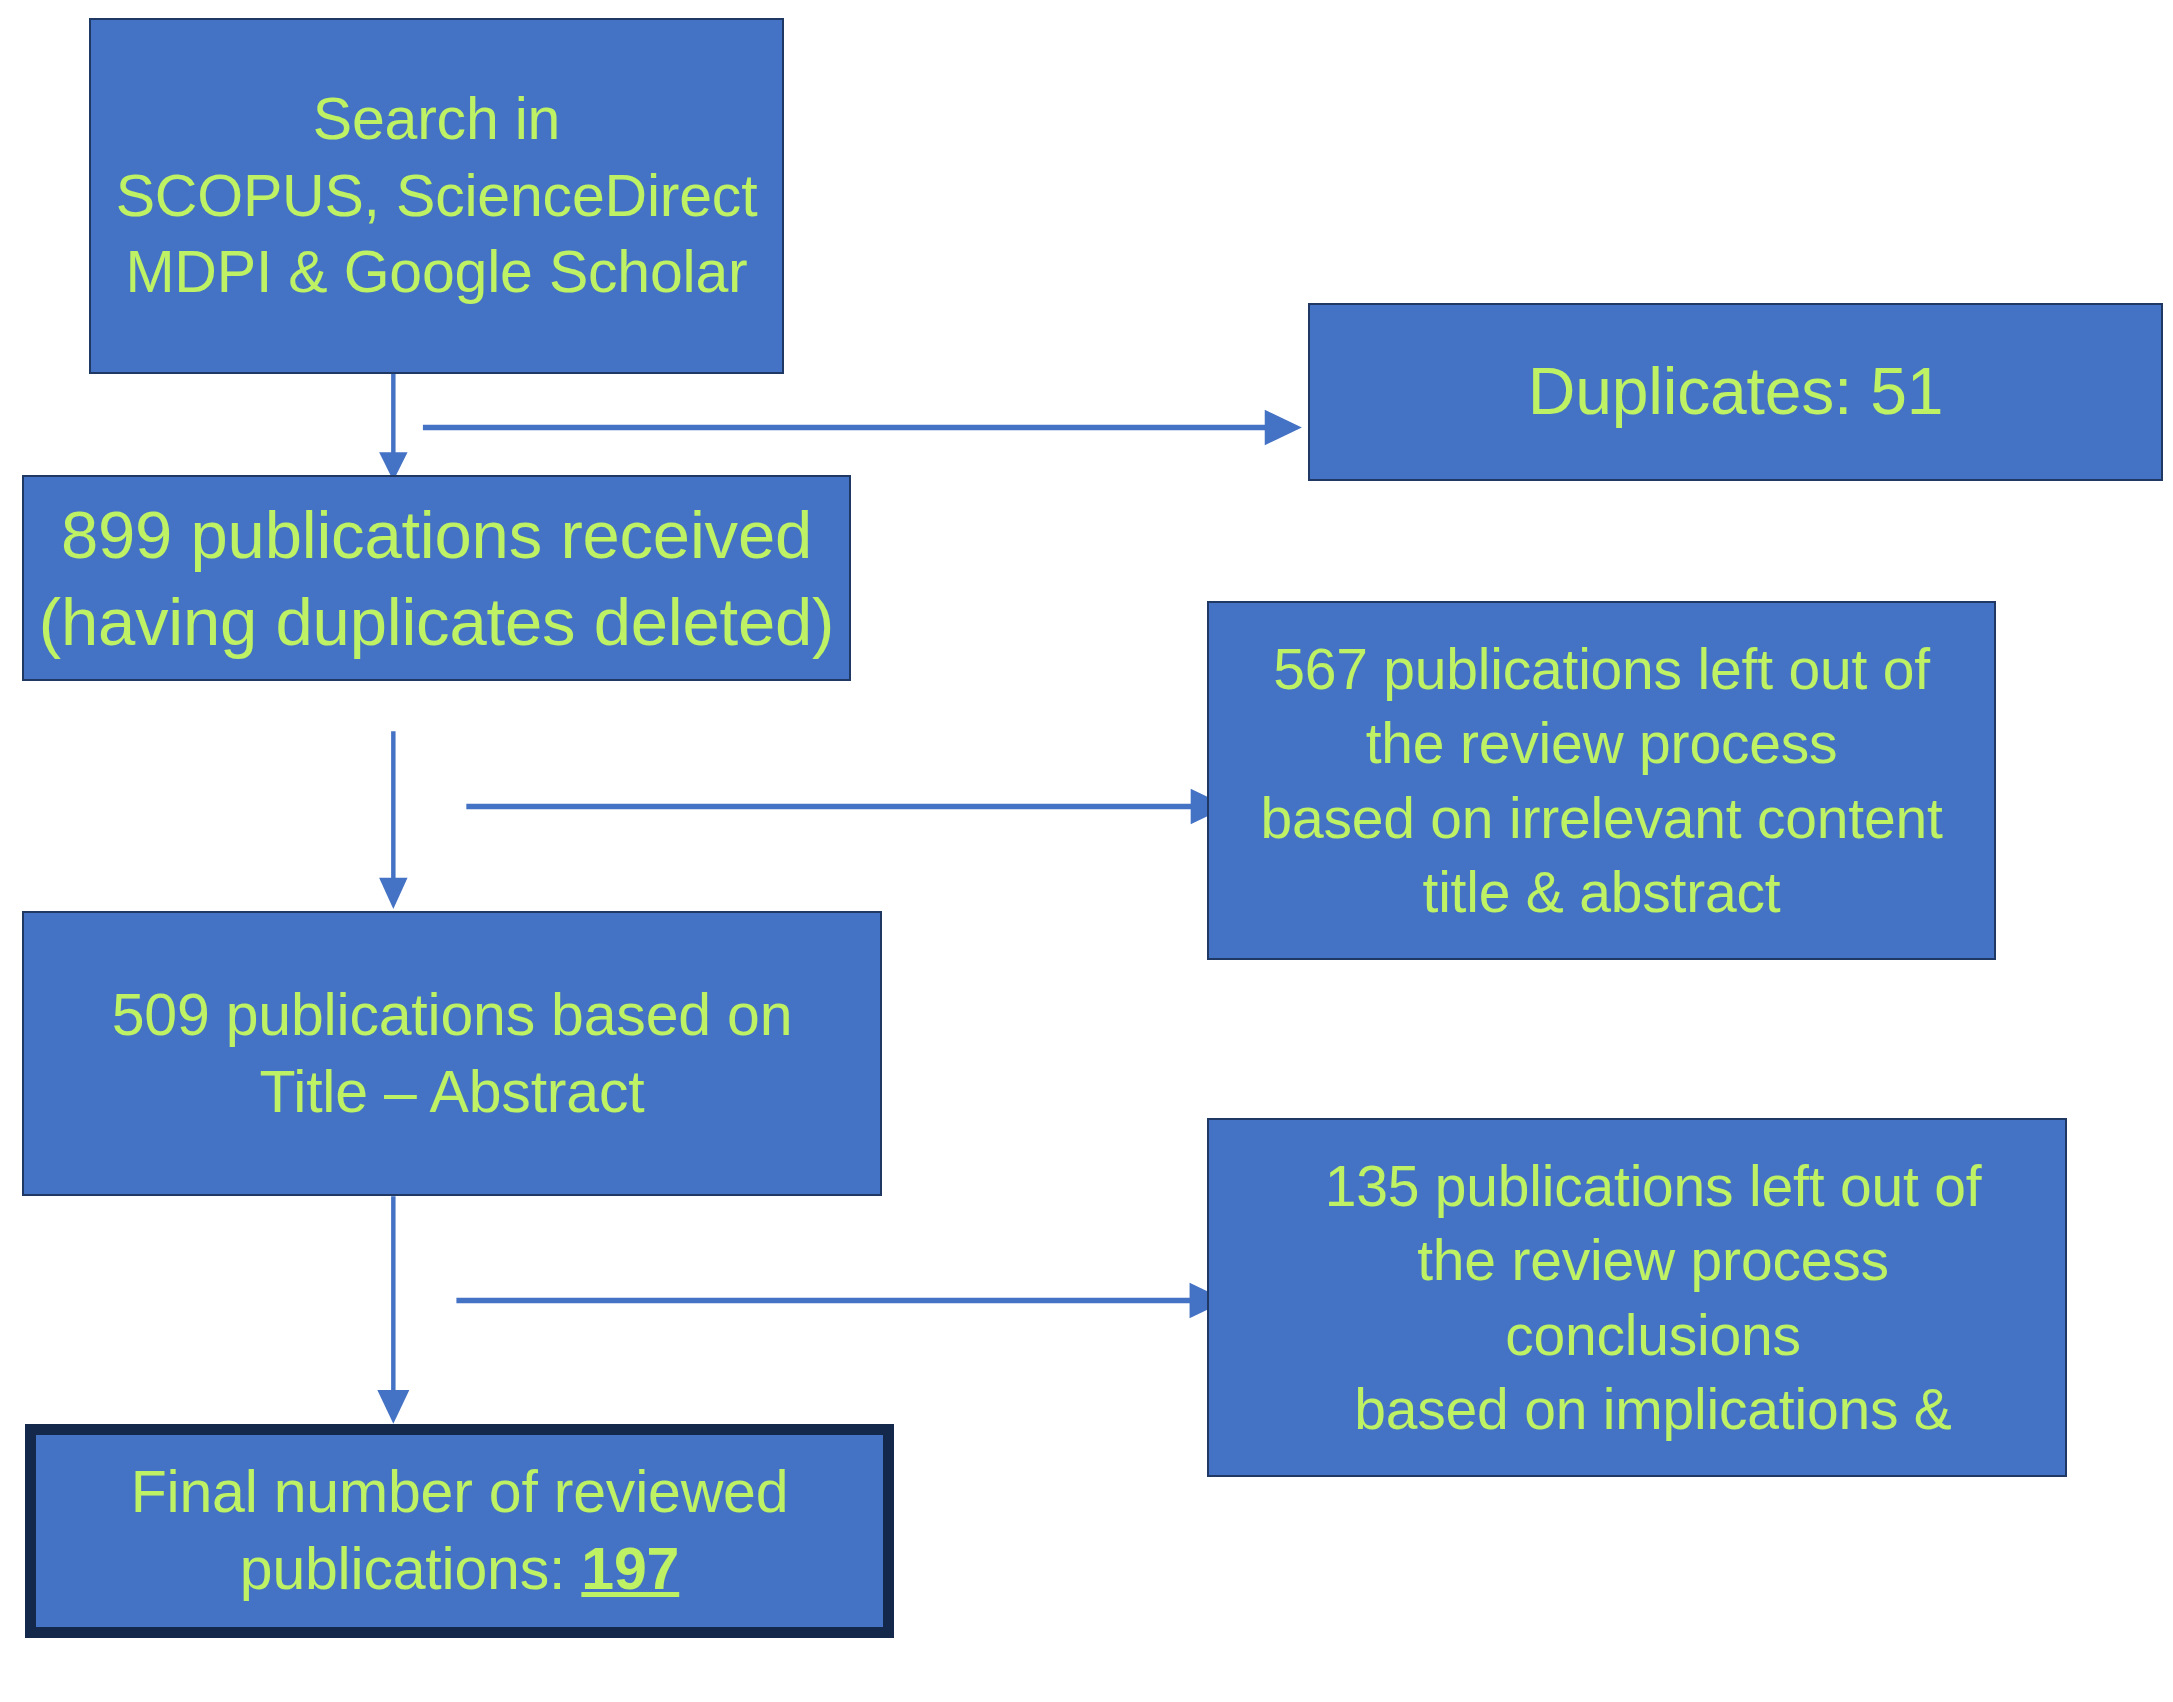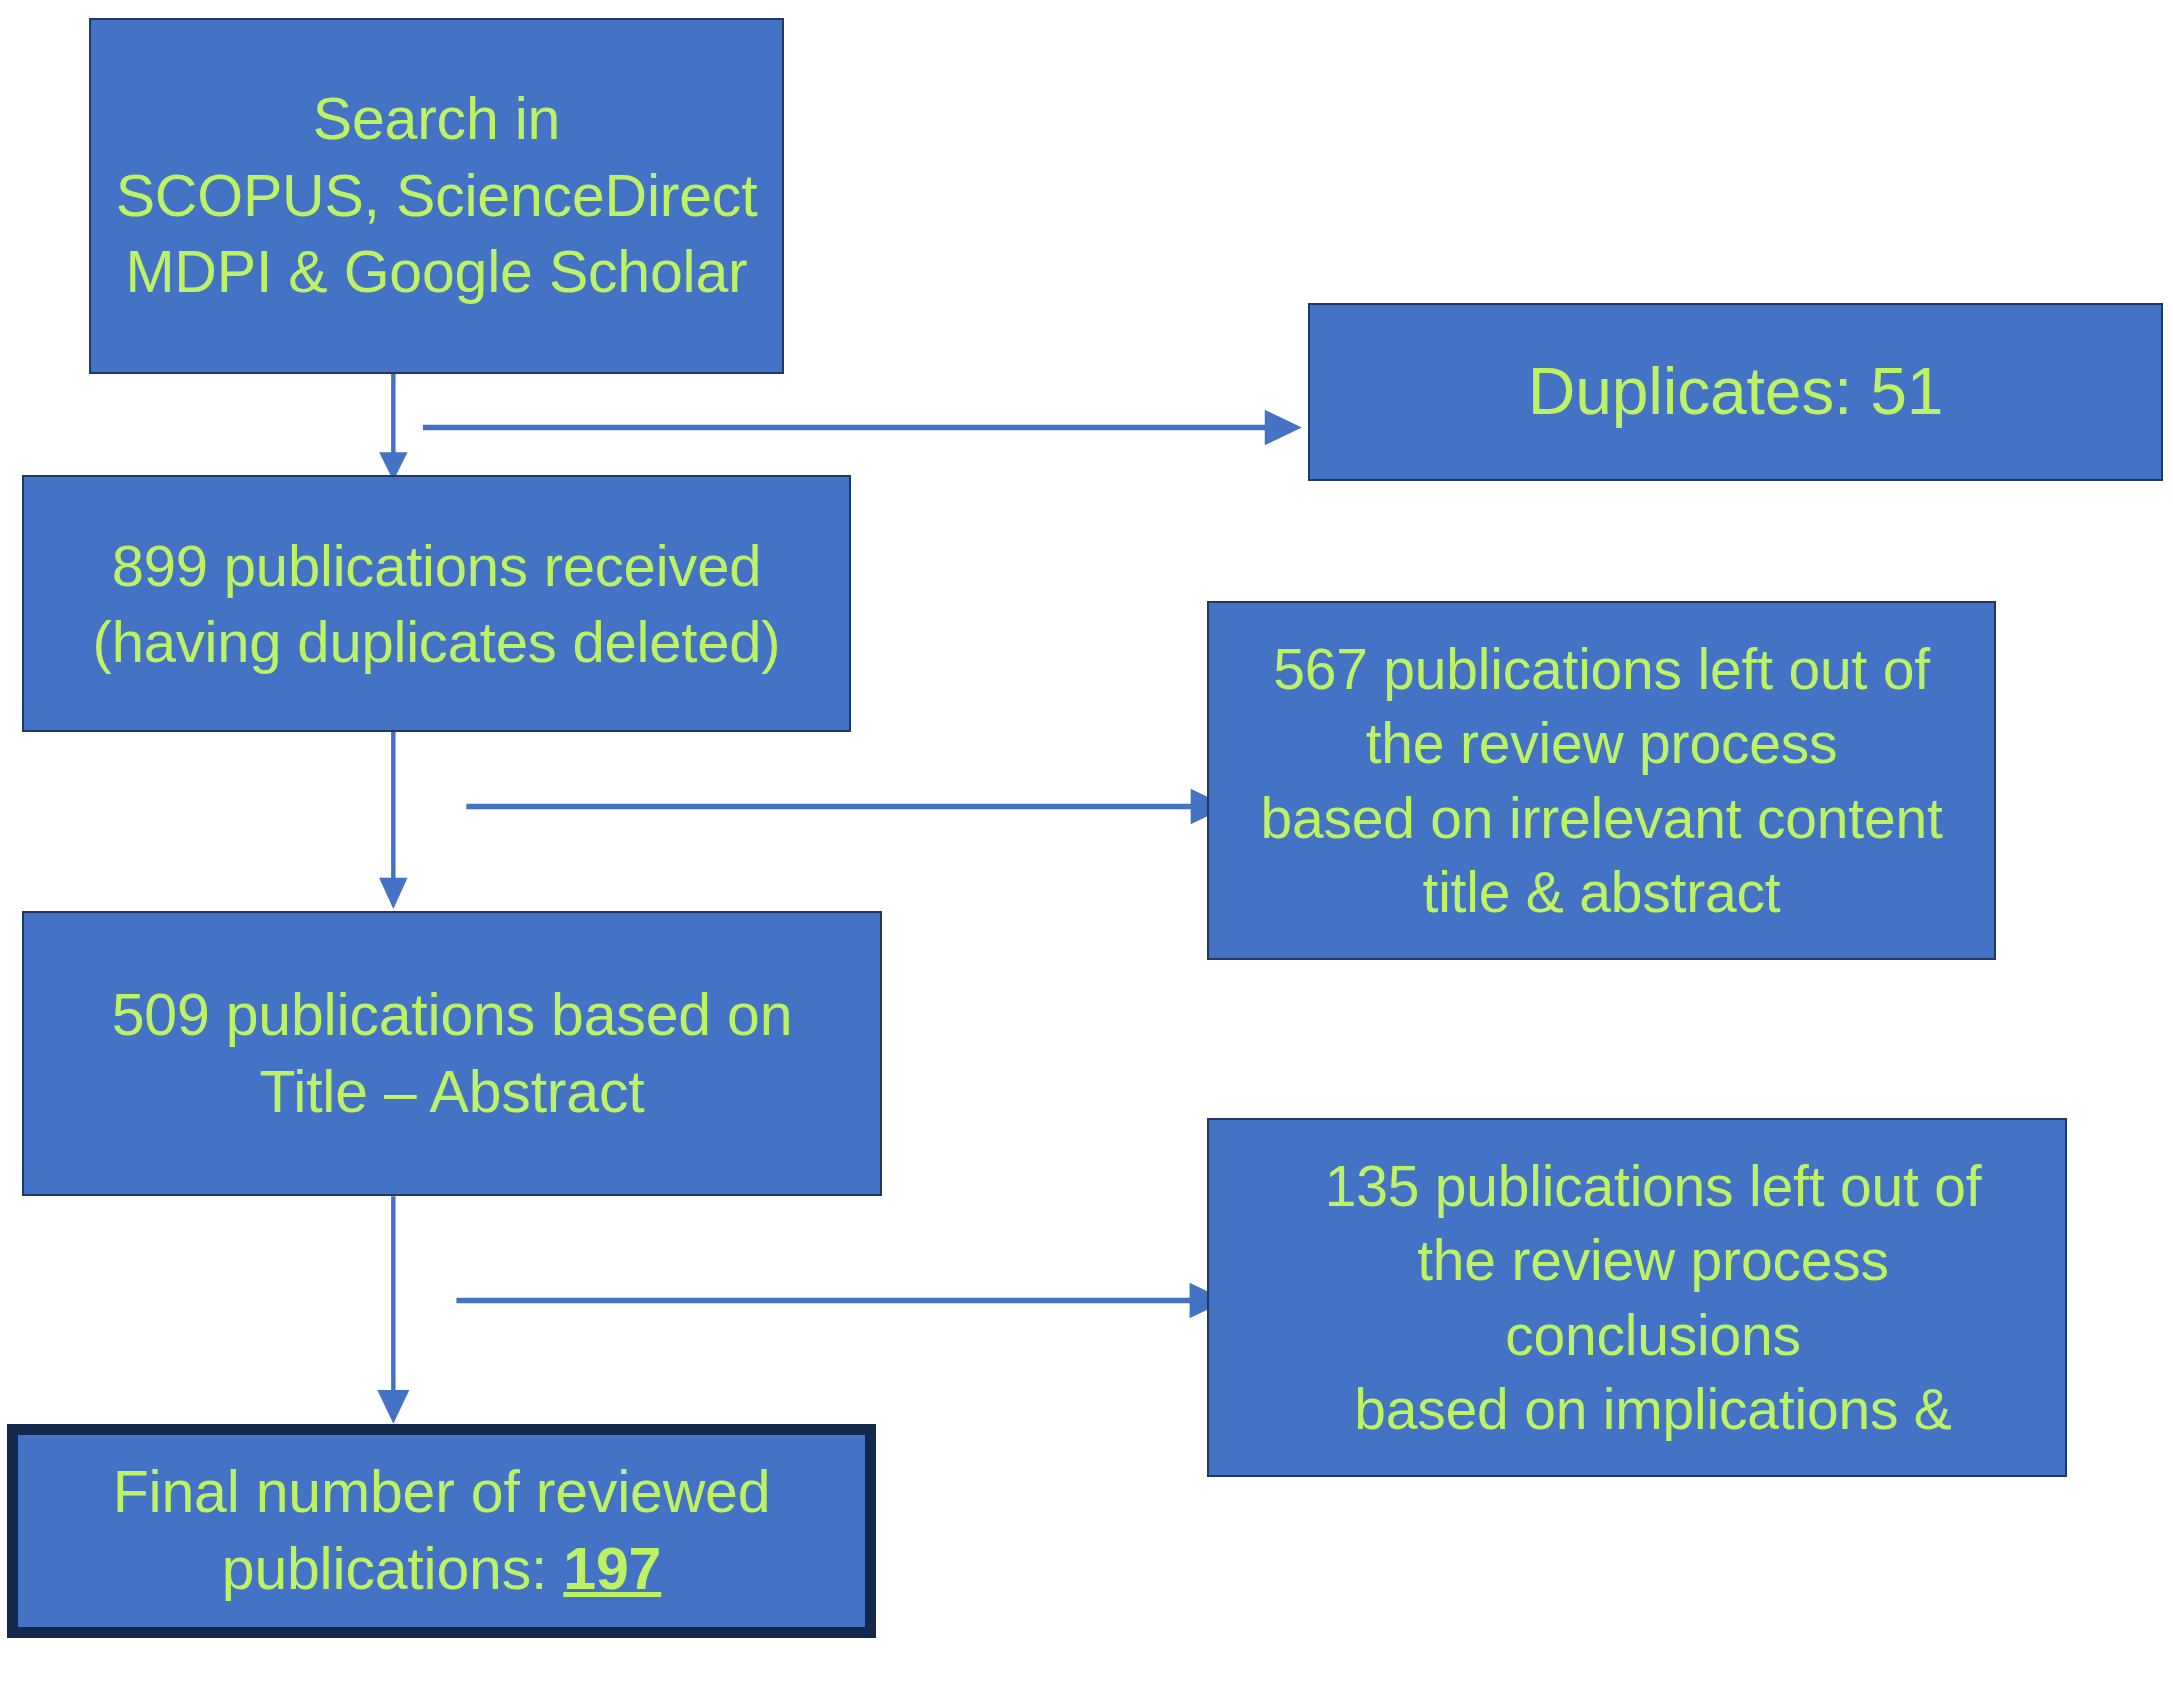--- a/index.html
+++ b/index.html
@@ -43,38 +43,38 @@
   
   #node-search {
     left: 89px;  top: 18px;   width: 695px;  height: 356px;
     font-size: 59px;
   }
   #node-duplicates {
     left: 1308px; top: 303px;  width: 855px;  height: 178px;
     font-size: 66px;
   }
   #node-received {
-    left: 22px;   top: 475px;  width: 829px;  height: 257px;
-    font-size: 58px;
+    left: 22px;   top: 475px;  width: 829px;  height: 206px;
+    font-size: 67px;
   }
   #node-excluded-ta {
     left: 1207px; top: 601px;  width: 789px;  height: 359px;
     font-size: 57px;
   }
   #node-title-abstract {
     left: 22px;   top: 911px; width: 860px;  height: 285px;
     font-size: 59px;
   }
   #node-excluded-ic {
     left: 1207px; top: 1118px; width: 860px;  height: 359px;
     font-size: 57px;
     padding-left: 32px;
   }
   #node-final {
-    left: 7px;   top: 1424px; width: 869px;  height: 214px;
+    left: 25px;   top: 1424px; width: 869px;  height: 214px;
     border: 11.6px solid #14284B;
     font-size: 59px;
   }
   #node-final .emph { font-weight: 700; text-decoration: underline; }
 
   
   .conn {
     position: absolute;
     pointer-events: none;
   }

